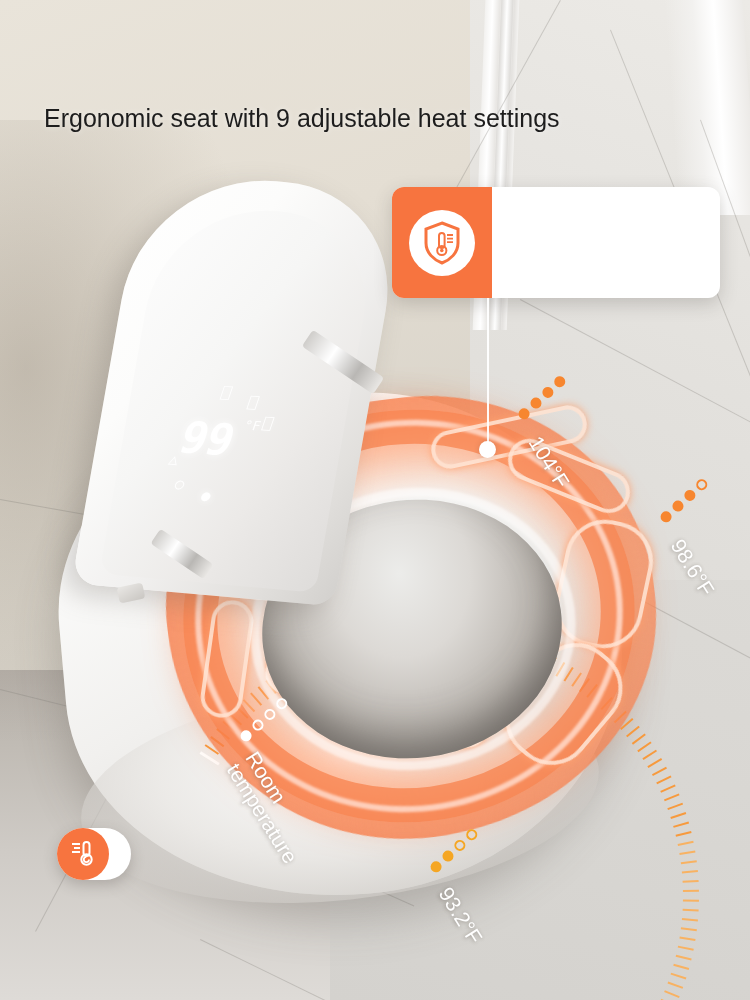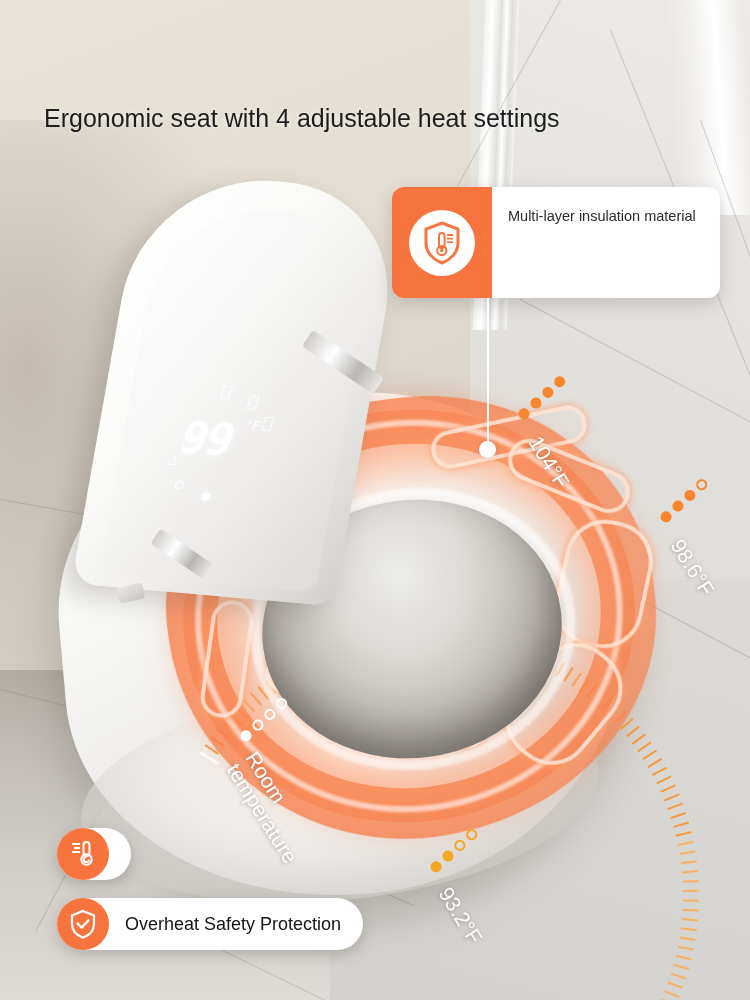--- a/index.html
+++ b/index.html
@@ -453,21 +453,20 @@
           <rect x="17" y="12" width="5.6" height="15" rx="2.8" fill="none" stroke="#f7743f" stroke-width="2"></rect>
           <circle cx="19.8" cy="29.5" r="4.6" fill="none" stroke="#f7743f" stroke-width="2"></circle>
           <circle cx="19.8" cy="29.5" r="1.8" fill="#f7743f"></circle>
           <line x1="25" y1="14" x2="31" y2="14" stroke="#f7743f" stroke-width="1.8"></line>
           <line x1="25" y1="17.6" x2="31" y2="17.6" stroke="#f7743f" stroke-width="1.8"></line>
           <line x1="25" y1="21.2" x2="31" y2="21.2" stroke="#f7743f" stroke-width="1.8"></line>
         </svg>
       </div>
     </div>
     <div class="info-card-right">
-      <div class="info-sub">Multi-layer insulation material</div>
     </div>
   </div>
   <div class="leader-line"></div>
   <div class="leader-dot"></div>
 
   <div class="temp-label" style="left:520px;top:412px;">
     <div class="dots" style="left:0;top:0;transform:rotate(-42deg);transform-origin:0 50%;">
       <span class="dot f-or"></span>
       <span class="dot f-or"></span>
       <span class="dot f-or"></span>
@@ -499,38 +498,29 @@
   <div class="temp-label" style="left:242px;top:734px;">
     <div class="dots" style="left:0;top:0;transform:rotate(-42deg);transform-origin:0 50%;">
       <span class="dot f-wh"></span>
       <span class="dot e-wh"></span>
       <span class="dot e-wh"></span>
       <span class="dot e-wh"></span>
     </div>
     <div class="txt" style="position:absolute;left:18px;top:14px;transform:rotate(58deg);transform-origin:0 0;line-height:1.05;white-space:normal;width:150px;">Room temperature</div>
   </div>
 
-  <div class="subtitle">Ergonomic seat with 4 adjustable heat settings</div>
+  <div class="subtitle">Ergonomic seat with 9 adjustable heat settings</div>
 
   <div class="badge" style="left:57px;top:828px;">
     <div class="badge-icon">
       <svg width="26" height="30" viewBox="0 0 26 30">
         <rect x="13.5" y="3" width="6" height="14" rx="3" fill="none" stroke="#ffffff" stroke-width="2"></rect>
         <circle cx="16.5" cy="20.5" r="5.2" fill="none" stroke="#ffffff" stroke-width="2"></circle>
         <path d="M19 20.5 a2.6 2.6 0 1 1 -2.6 -2.6" fill="none" stroke="#ffffff" stroke-width="1.8"></path>
         <line x1="2" y1="5" x2="10" y2="5" stroke="#ffffff" stroke-width="2"></line>
         <line x1="4" y1="9" x2="10" y2="9" stroke="#ffffff" stroke-width="2"></line>
         <line x1="2" y1="13" x2="10" y2="13" stroke="#ffffff" stroke-width="2"></line>
       </svg>
     </div>
   </div>
 
-  <div class="badge" style="left:57px;top:898px;">
-    <div class="badge-icon">
-      <svg width="28" height="30" viewBox="0 0 28 30">
-        <path d="M14 2 L25 6.4 V15 C25 22 19.6 26.6 14 28.6 C8.4 26.6 3 22 3 15 V6.4 Z" fill="none" stroke="#ffffff" stroke-width="2.2"></path>
-        <polyline points="8.6,14.6 12.6,18.6 19.6,11.2" fill="none" stroke="#ffffff" stroke-width="2.4" stroke-linecap="round" stroke-linejoin="round"></polyline>
-      </svg>
-    </div>
-    <span class="badge-text">Overheat Safety Protection</span>
-  </div>
 
 </div>
 
 </body></html>

